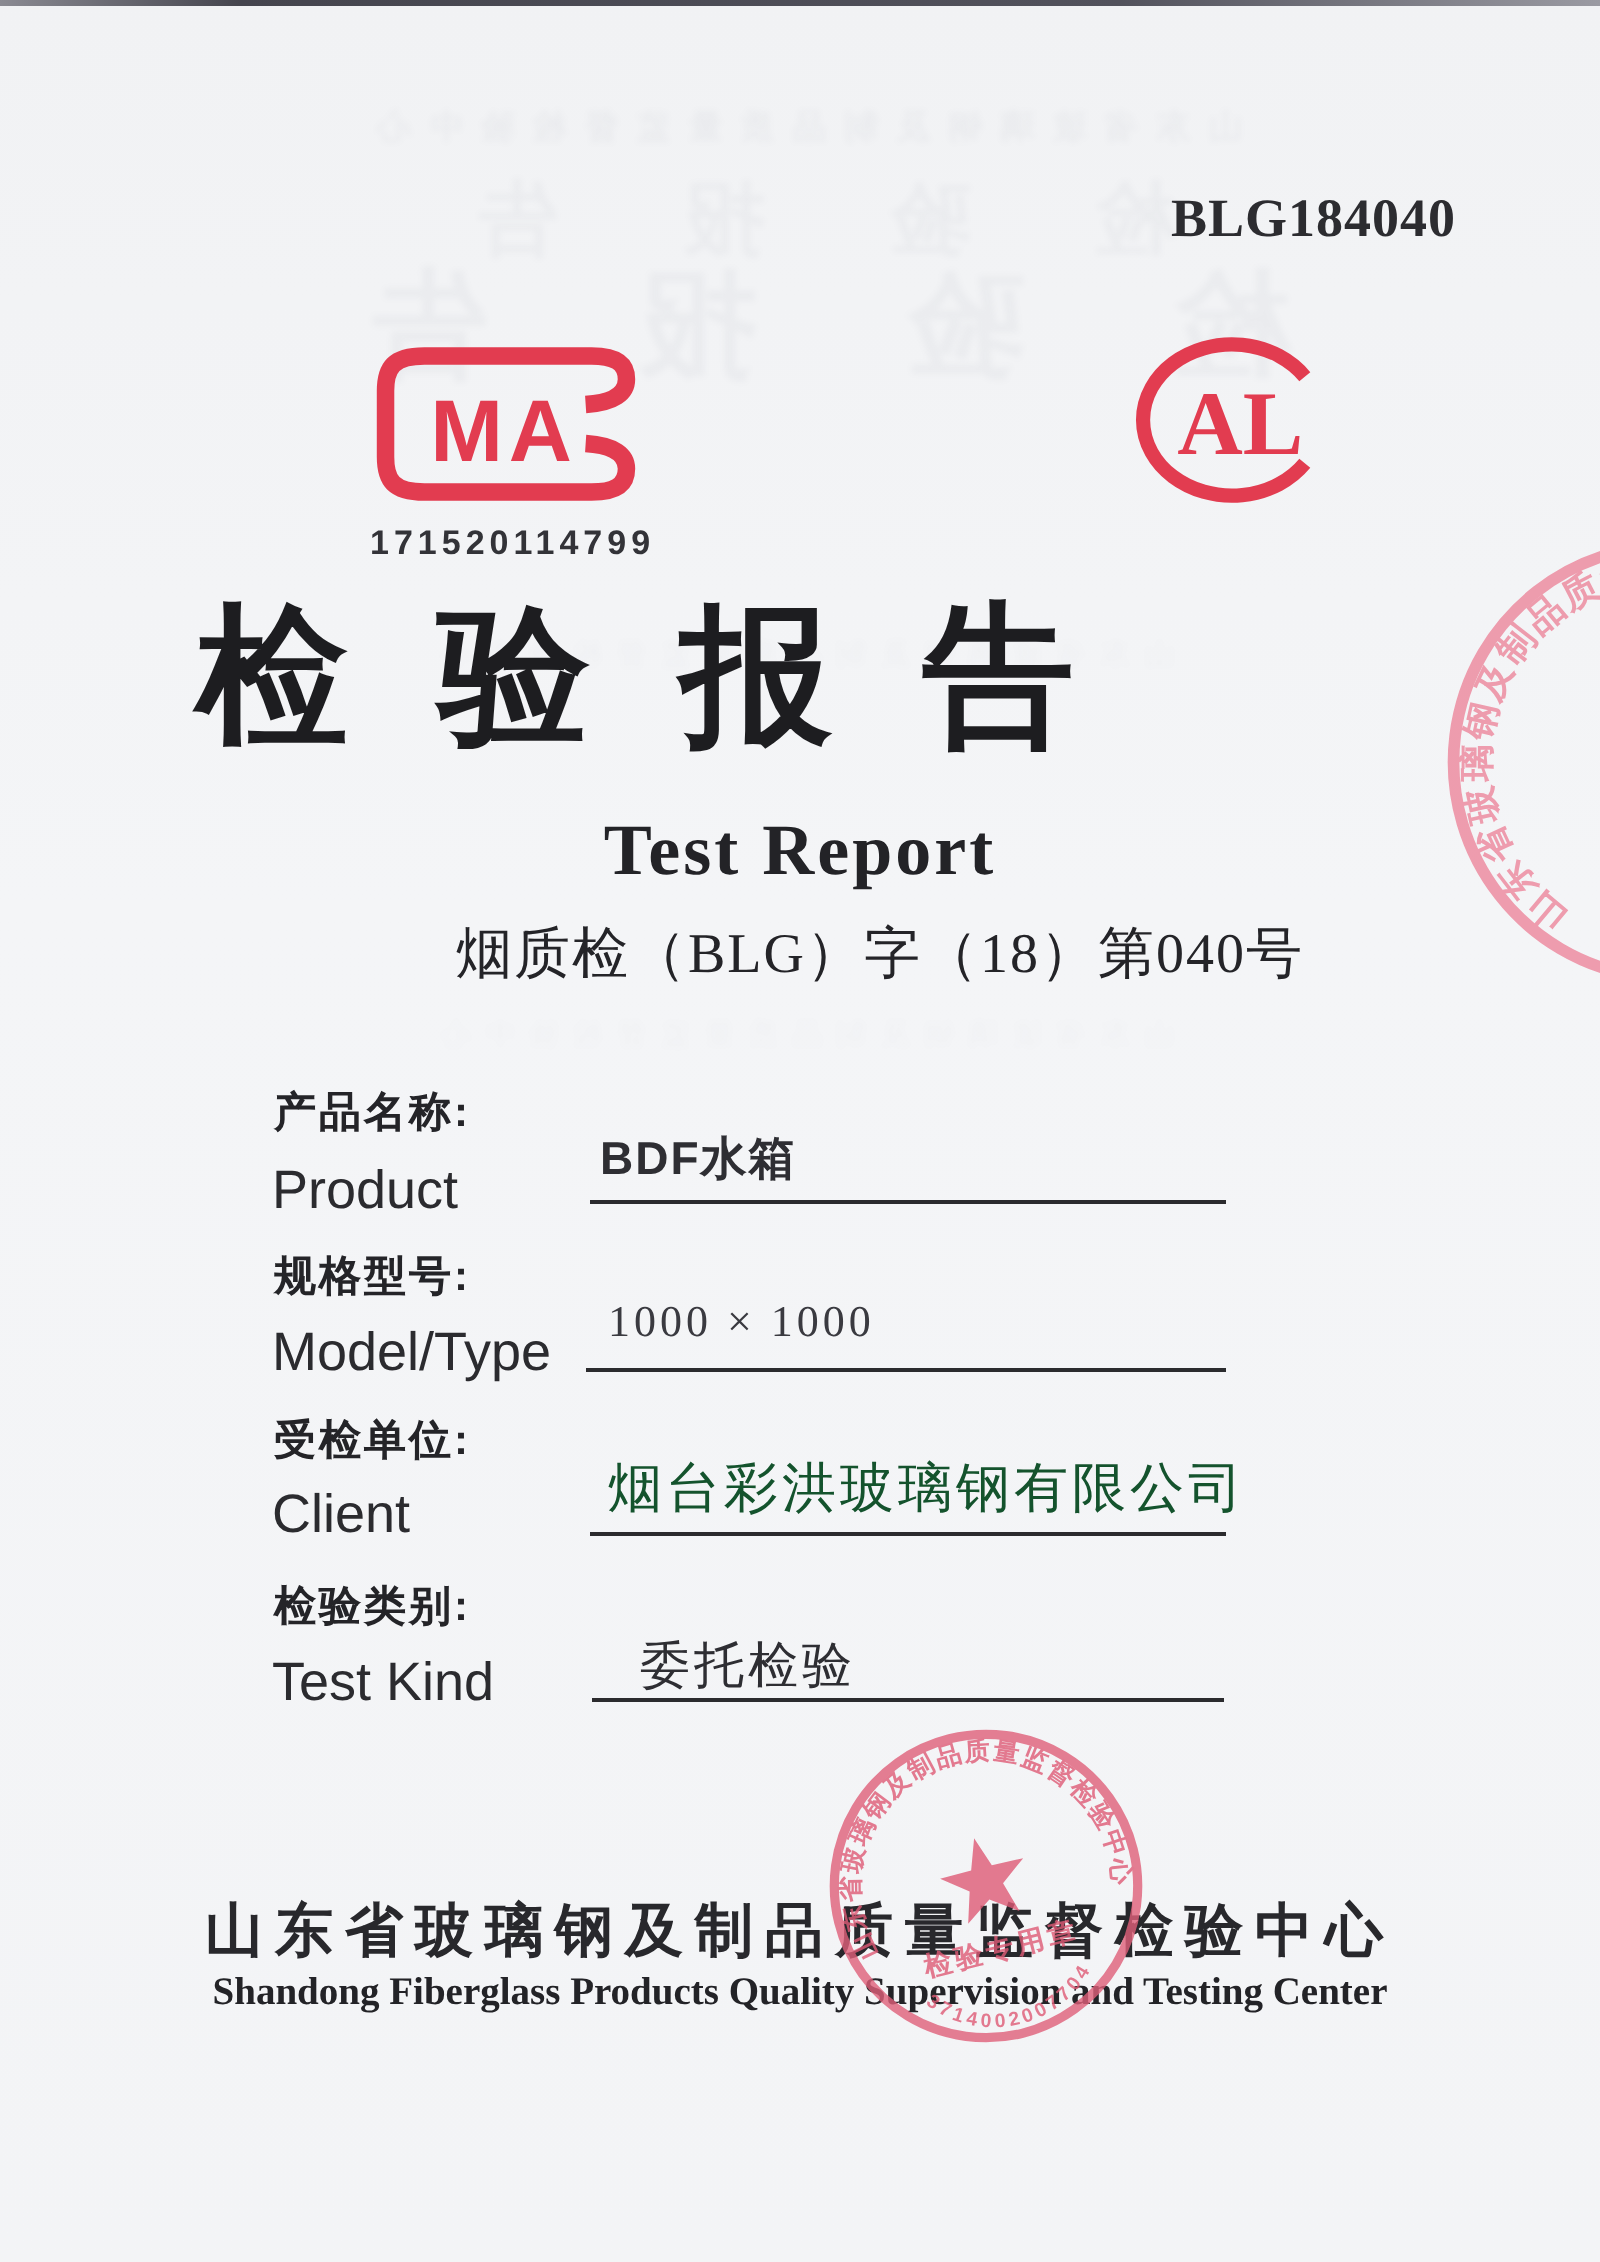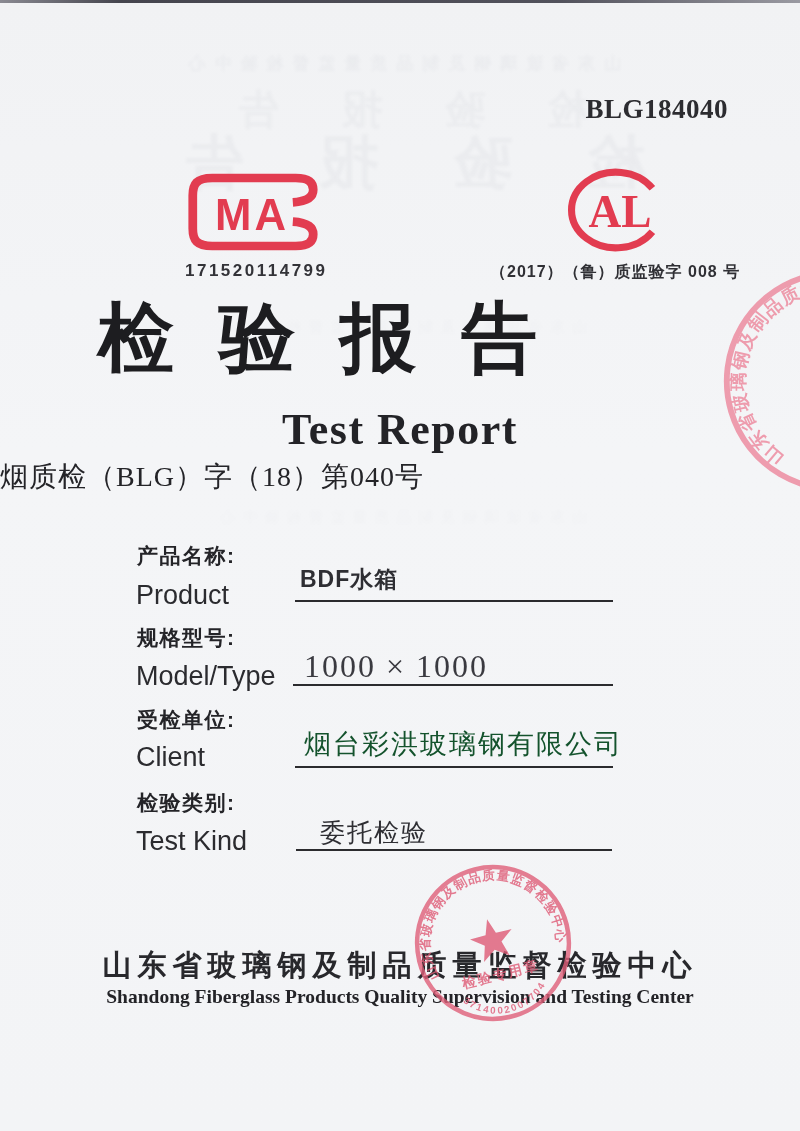--- a/index.html
+++ b/index.html
@@ -26,30 +26,30 @@
   
   .cma-block{left:147px;top:170px;width:136px;text-align:center;margin-left:38px;}
   .cma-number{margin-top:3px;font-size:17px;font-weight:bold;letter-spacing:2.5px;color:#333338;}
   .cal-block{left:490px;top:166px;width:220px;text-align:center;}
   .cal-caption{margin-top:4px;font-size:16px;font-weight:bold;letter-spacing:1px;color:#303035;white-space:nowrap;}
   
   .title-cn{top:288px;left:0;width:635px;text-align:center;font-size:76px;
     font-weight:900;letter-spacing:12px;padding-left:12px;box-sizing:border-box;
     color:#1d1d20;white-space:nowrap;}
   .title-en{top:404px;left:0;width:800px;text-align:center;
-    font-family:"Liberation Serif",serif;font-weight:bold;font-size:44px;
+    font-family:"Liberation Serif",serif;font-weight:bold;font-size:36px;
     letter-spacing:1.5px;color:#232327;}
-  .report-no{top:458px;left:0;width:652px;text-align:left;
+  .report-no{top:458px;left:0;width:652px;text-align:right;
     font-family:"Liberation Serif",serif;font-size:28px;color:#242428;letter-spacing:1px;}
   
   .flabel-cn{left:137px;font-size:21px;font-weight:bold;letter-spacing:1.5px;color:#242428;}
   .flabel-en{left:136px;font-family:Liberation Sans, sans-serif;font-size:27px;color:#2b2b2f;}
   .fline{height:2px;background:#2b2b2e;}
   .fv-1{left:300px;top:564px;font-size:23px;font-weight:bold;color:#2e2e33;letter-spacing:1px;}
-  .fv-2{left:304px;top:648px;font-family:"Liberation Serif",serif;font-size:32px;color:#3a3a40;letter-spacing:2px;}
+  .fv-2{left:304px;top:648px;font-family:"Liberation Serif",serif;font-size:22px;color:#3a3a40;letter-spacing:2px;}
   .fv-3{left:304px;top:726px;font-family:"Liberation Serif",serif;font-size:27px;color:#14532d;letter-spacing:2px;}
   .fv-4{left:300px;top:816px;font-family:"Liberation Serif",serif;font-size:25px;color:#2e2e33;letter-spacing:2px;margin-left:20px;}
   
   .footer-cn{top:946px;left:0;width:800px;text-align:center;font-size:29px;
     font-weight:bold;letter-spacing:6px;color:#28282c;white-space:nowrap;}
   .footer-en{top:986px;left:0;width:800px;text-align:center;
     font-family:"Liberation Serif",serif;font-weight:bold;font-size:19.5px;color:#232327;}
   
   .stamp{pointer-events:none;}
   .stamp-bottom{left:411px;top:861px;width:164px;height:164px;
@@ -76,21 +76,20 @@
     <text x="31" y="62" font-size="45" font-weight="bold" letter-spacing="3" fill="#e23c50" font-family="Liberation Sans, sans-serif">MA</text>
   </svg>
   <div class="cma-number">171520114799</div>
 </div>
 
 <div class="abs cal-block">
   <svg width="104" height="88" viewBox="0 0 110 92" style="margin-left:32px">
     <path d="M 93.5 23.1 A 47 40 0 1 0 93.5 68.9" fill="none" stroke="#e23c50" stroke-width="7.5"></path>
     <text x="26" y="64" font-size="48" font-weight="bold" letter-spacing="0" fill="#e23c50" font-family="Liberation Serif, serif">AL</text>
   </svg>
-  <div class="cal-caption">（2017）（鲁）质监验字 008 号</div>
 </div>
 
 <div class="abs title-cn">检 验 报 告</div>
 <div class="abs title-en">Test Report</div>
 <div class="abs report-no">烟质检（BLG）字（18）第040号</div>
 
 <div>
   <div class="abs flabel-cn" style="top:542px">产品名称:</div>
   <div class="abs flabel-en" style="top:580px">Product</div>
   <div class="abs fv-1">BDF水箱</div>

